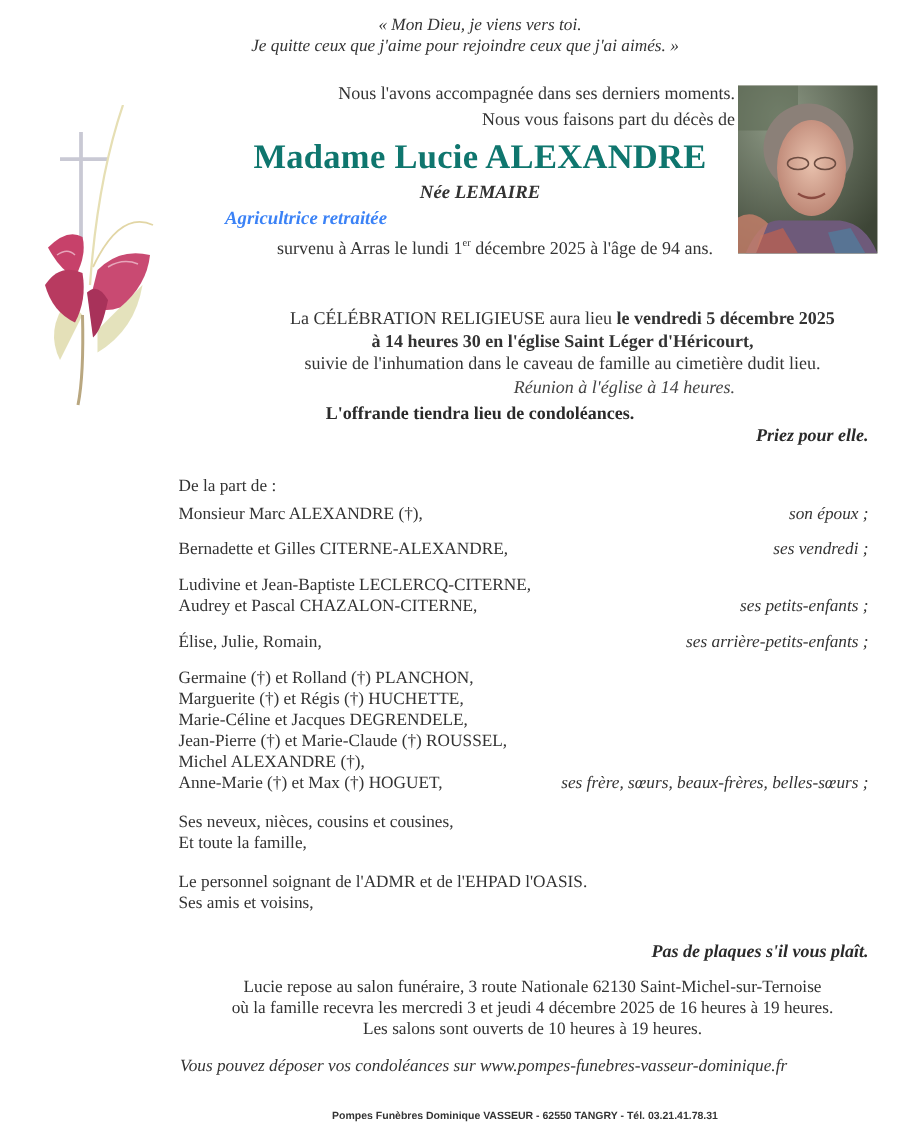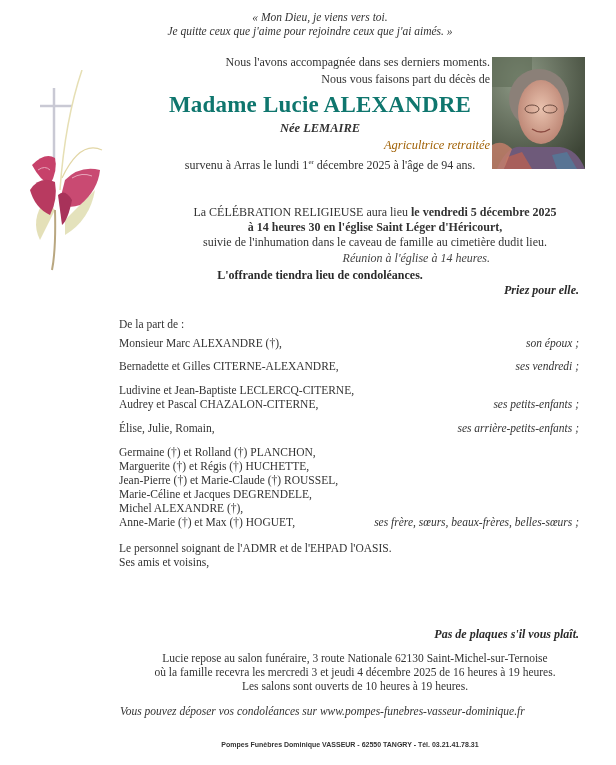--- a/index.html
+++ b/index.html
@@ -10,21 +10,21 @@
   }
   .abs { position: absolute; }
   .b { font-weight: bold; }
 
   .quote { left: 150px; width: 340px; top: 10px; font-size: 11.5px; line-height: 14px; font-style: italic; color: #333; text-align: center; }
   .quote div:nth-child(2) { margin-left: -20px; }
 
   .intro { left: 150px; width: 340px; top: 54px; font-size: 12px; line-height: 17px; text-align: right; color: #333; }
   .name { left: 150px; width: 340px; top: 92px; font-size: 23px; font-weight: bold; text-align: center; color: #0f766e; letter-spacing: 0.2px; }
   .nee { left: 150px; width: 340px; top: 121px; font-size: 12.5px; font-weight: bold; font-style: italic; text-align: center; color: #333; }
-  .job { left: 150px; width: 340px; top: 138px; font-size: 12.5px; font-weight: normal; font-style: italic; text-align: right; color: #a16207; }
+  .job { left: 150px; width: 340px; top: 138px; font-size: 12.5px; font-weight: bold; font-style: italic; text-align: left; color: #3b82f6; }
   .survenu { left: 160px; width: 340px; top: 158px; font-size: 12px; text-align: center; color: #333; }
   .survenu sup { font-size: 7px; }
 
   .photo { left: 492px; top: 57px; width: 93px; height: 112px; overflow: hidden; background: #6a6e5e; }
 
   .flower { left: 10px; top: 70px; width: 110px; height: 210px; }
 
   .ceremony { left: 150px; width: 450px; top: 205px; font-size: 12px; line-height: 15px; text-align: center; color: #333; }
   .reunion { left: 150px; width: 340px; top: 251px; font-size: 12px; font-style: italic; text-align: right; color: #444; }
   .offrande { left: 150px; width: 340px; top: 268px; font-size: 12px; font-weight: bold; text-align: center; color: #2a2a2a; }
@@ -131,24 +131,28 @@
       <div class="grp">
         <div class="row"><span>Ludivine et Jean-Baptiste LECLERCQ-CITERNE,</span></div>
         <div class="row"><span>Audrey et Pascal CHAZALON-CITERNE,</span><span class="rel">ses petits-enfants ;</span></div>
       </div>
       <div class="grp">
         <div class="row"><span>Élise, Julie, Romain,</span><span class="rel">ses arrière-petits-enfants ;</span></div>
       </div>
       <div class="grp" style="margin-bottom: 12px;">
         <div class="row"><span>Germaine (†) et Rolland (†) PLANCHON,</span></div>
         <div class="row"><span>Marguerite (†) et Régis (†) HUCHETTE,</span></div>
+        <div class="row"><span>Marie-Céline et Jacques DEGRENDELE,</span></div>
         <div class="row"><span>Jean-Pierre (†) et Marie-Claude (†) ROUSSEL,</span></div>
-        <div class="row"><span>Marie-Céline et Jacques DEGRENDELE,</span></div>
         <div class="row"><span>Michel ALEXANDRE (†),</span></div>
         <div class="row"><span>Anne-Marie (†) et Max (†) HOGUET,</span><span class="rel">ses frère, sœurs, beaux-frères, belles-sœurs ;</span></div>
+      </div>
+      <div class="grp" style="margin-bottom: 12px;">
+        <div class="row"><span>Ses neveux, nièces, cousins et cousines,</span></div>
+        <div class="row"><span>Et toute la famille,</span></div>
       </div>
       <div class="grp">
         <div class="row"><span>Le personnel soignant de l'ADMR et de l'EHPAD l'OASIS.</span></div>
         <div class="row"><span>Ses amis et voisins,</span></div>
       </div>
     </div>
 </div>
 
 <div class="abs plaques">Pas de plaques s'il vous plaît.</div>
 

